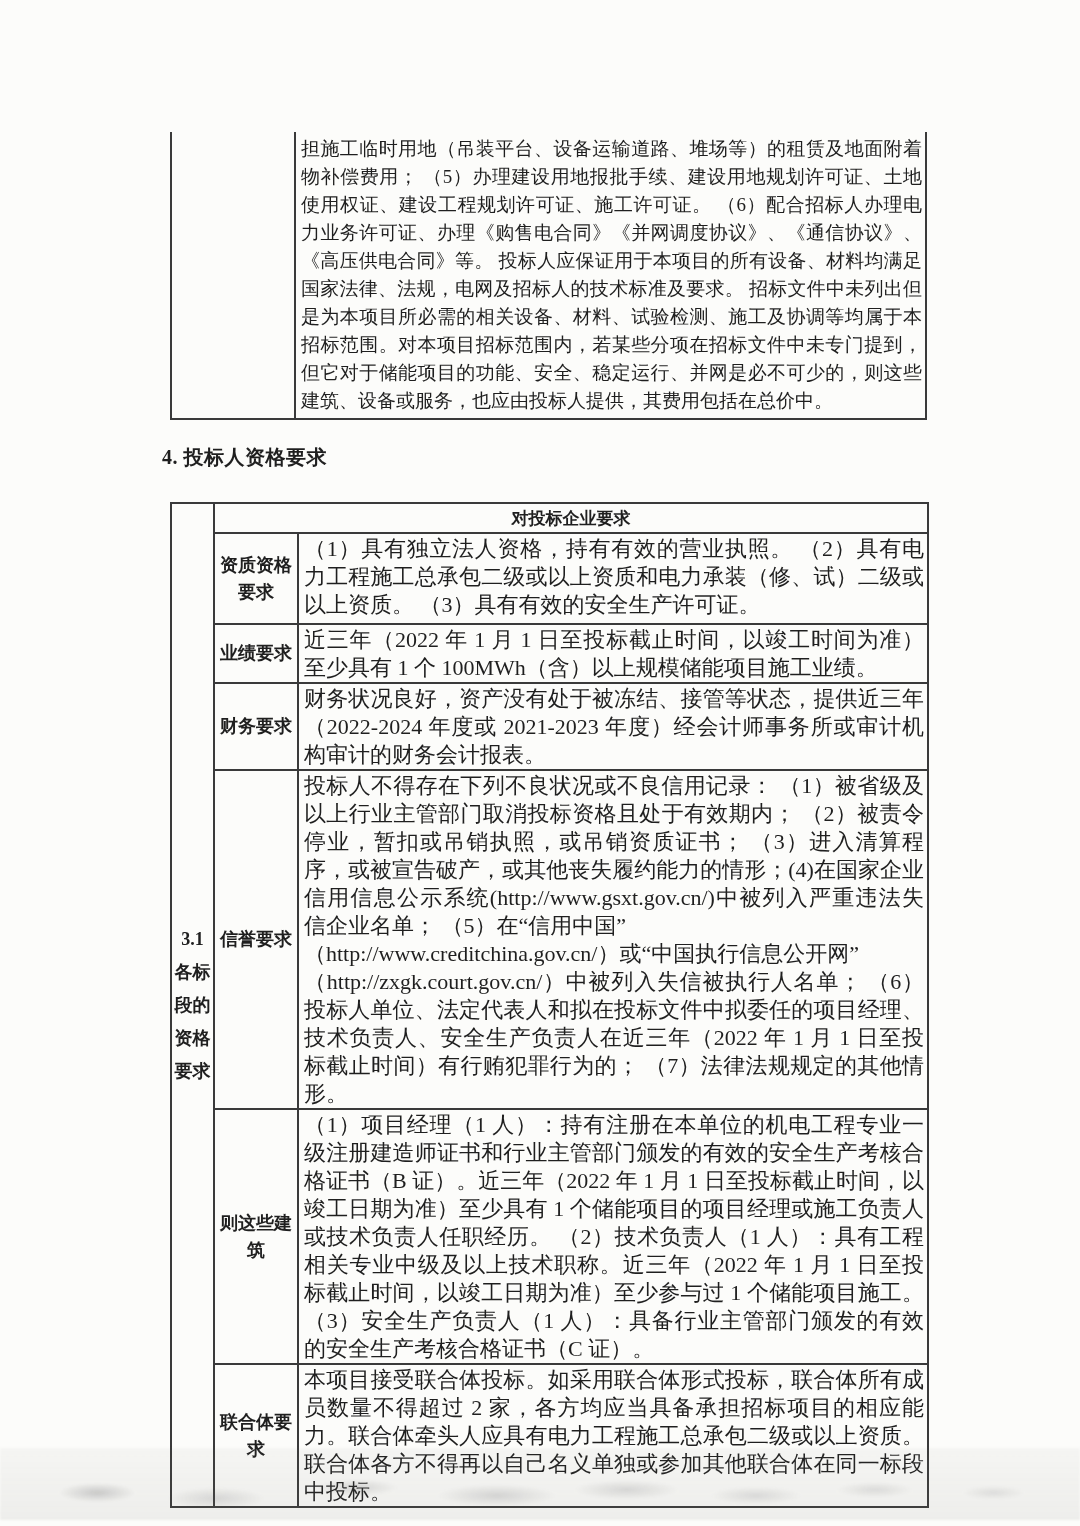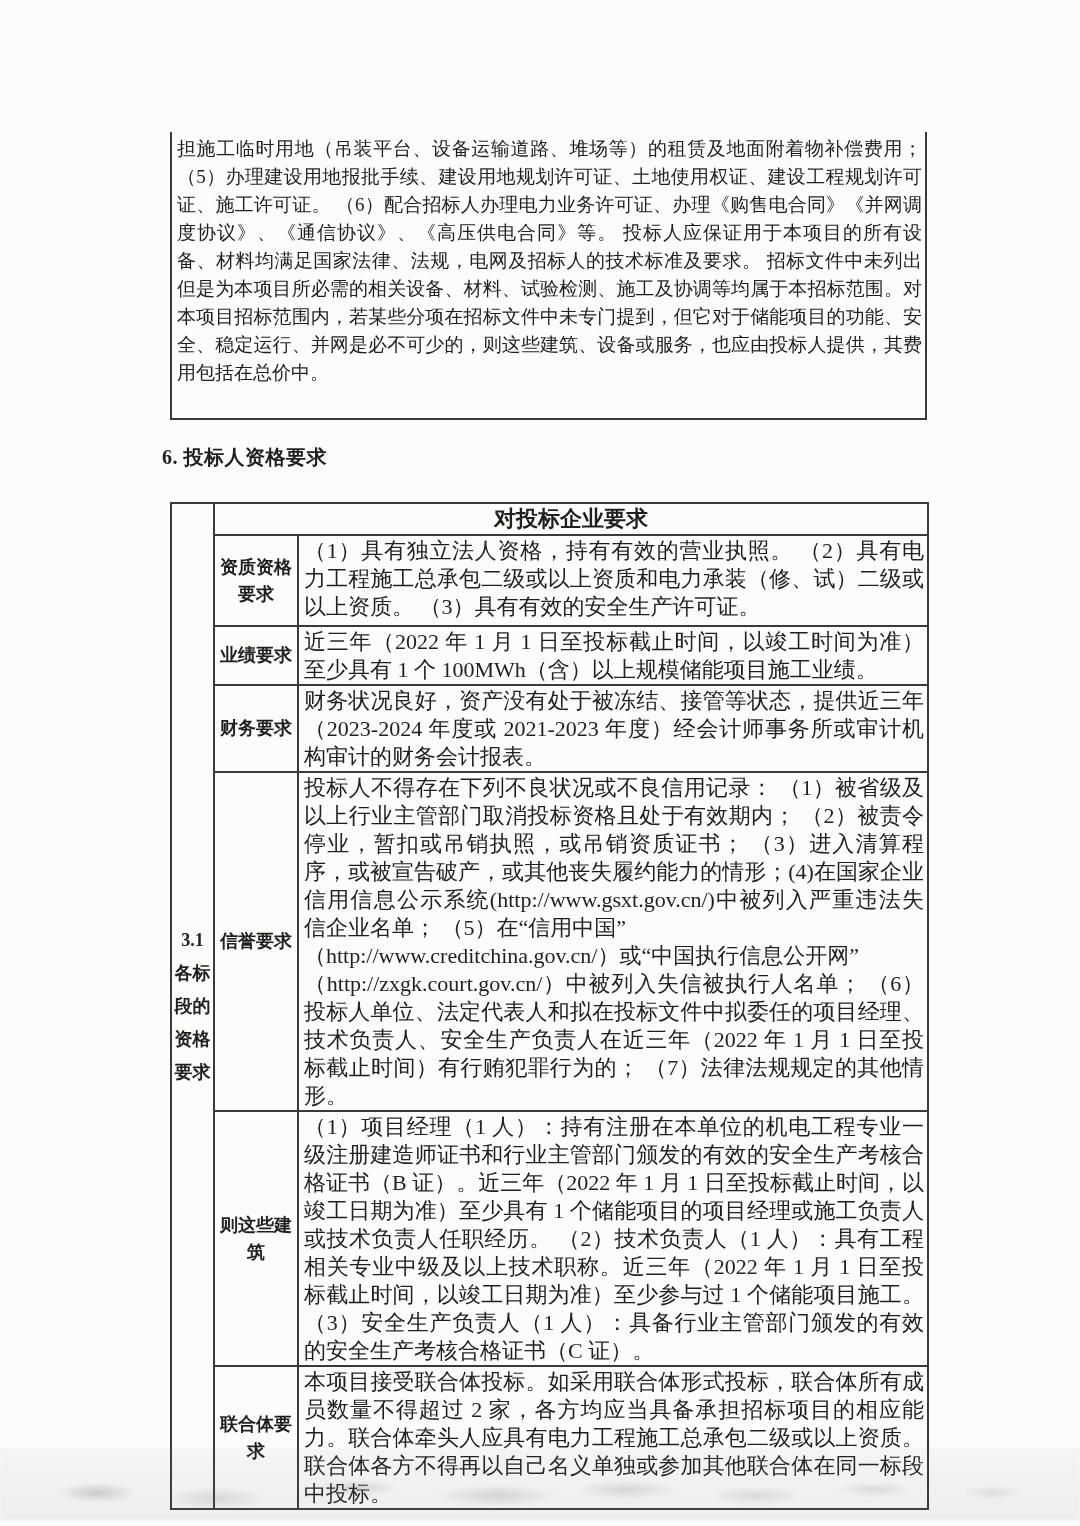--- a/index.html
+++ b/index.html
@@ -5,21 +5,21 @@
   html,body { margin:0; padding:0; background:#e9e9e7; }
   .page {
     position:relative; width:1080px; height:1526px; margin:0 auto;
     background:#fcfcfa; overflow:hidden;
     font-family:"Liberation Serif", serif; color:#1f1f1f;
   }
   
   .cont-table {
     position:absolute; left:170px; top:132px; width:757px; height:288px;
     border-left:2px solid #3a3a3a; border-right:2px solid #3a3a3a; border-bottom:2px solid #3a3a3a;
-    box-sizing:border-box; display:flex;flex-direction:column;
+    box-sizing:border-box; display:flex;
   }
   .cont-left { width:124px; border-right:2px solid #3a3a3a; box-sizing:border-box; }
   .cont-body {
     flex:1; padding:3px 3px 0 5px; box-sizing:border-box;
     font-size:19px; line-height:28px; text-align:justify; overflow:hidden;
     white-space:pre-line;
   }
   
   .heading {
     position:absolute; left:162px; top:444px;
@@ -32,21 +32,21 @@
   }
   .qual-table td {
     border:2px solid #3a3a3a; box-sizing:border-box; overflow:hidden;
   }
   td.col1 {
     width:43px; text-align:center; vertical-align:middle;
     font-weight:700; font-size:18px; line-height:33px; padding:12px 1px;
   }
   td.thead {
     height:30px; text-align:center; vertical-align:middle;
-    font-weight:700; font-size:22px; padding:0;
+    font-weight:700; font-size:17px; padding:0;
   }
   td.lbl {
     width:84px; text-align:center; vertical-align:middle;
     font-weight:700; font-size:18px; line-height:27px; padding:0 2px;
   }
   td.ct {
     width:630px; vertical-align:top;
     font-size:22px; line-height:28px; text-align:justify;
     padding:1px 3px 0 5px; white-space:pre-line;
   }
@@ -75,21 +75,21 @@
 </head>
 <body>
 
 <div class="page">
 
   <div class="cont-table">
     <div class="cont-left"></div>
     <div class="cont-body">担施工临时用地（吊装平台、设备运输道路、堆场等）的租赁及地面附着物补偿费用； （5）办理建设用地报批手续、建设用地规划许可证、土地使用权证、建设工程规划许可证、施工许可证。 （6）配合招标人办理电力业务许可证、办理《购售电合同》《并网调度协议》、《通信协议》、《高压供电合同》等。 投标人应保证用于本项目的所有设备、材料均满足国家法律、法规，电网及招标人的技术标准及要求。 招标文件中未列出但是为本项目所必需的相关设备、材料、试验检测、施工及协调等均属于本招标范围。对本项目招标范围内，若某些分项在招标文件中未专门提到，但它对于储能项目的功能、安全、稳定运行、并网是必不可少的，则这些建筑、设备或服务，也应由投标人提供，其费用包括在总价中。</div>
   </div>
 
-  <div class="heading">6. 投标人资格要求</div>
+  <div class="heading">4. 投标人资格要求</div>
 
   <table class="qual-table">
     <colgroup>
       <col style="width:43px">
         <col style="width:84px">
         <col style="width:630px">
     </colgroup>
     <tbody>
         <tr>
       <td class="col1" rowspan="7">3.1 各标段的资格要求</td>
@@ -98,21 +98,21 @@
     <tr class="rh1">
       <td class="lbl">资质资格要求</td>
       <td class="ct">（1）具有独立法人资格，持有有效的营业执照。 （2）具有电力工程施工总承包二级或以上资质和电力承装（修、试）二级或以上资质。 （3）具有有效的安全生产许可证。</td>
     </tr>
     <tr class="rh2">
       <td class="lbl">业绩要求</td>
       <td class="ct">近三年（2022 年 1 月 1 日至投标截止时间，以竣工时间为准）至少具有 1 个 100MWh（含）以上规模储能项目施工业绩。</td>
     </tr>
     <tr class="rh3">
       <td class="lbl">财务要求</td>
-      <td class="ct">财务状况良好，资产没有处于被冻结、接管等状态，提供近三年（2023-2024 年度或 2021-2023 年度）经会计师事务所或审计机构审计的财务会计报表。</td>
+      <td class="ct">财务状况良好，资产没有处于被冻结、接管等状态，提供近三年（2022-2024 年度或 2021-2023 年度）经会计师事务所或审计机构审计的财务会计报表。</td>
     </tr>
     <tr class="rh4">
       <td class="lbl">信誉要求</td>
       <td class="ct">投标人不得存在下列不良状况或不良信用记录： （1）被省级及以上行业主管部门取消投标资格且处于有效期内； （2）被责令停业，暂扣或吊销执照，或吊销资质证书； （3）进入清算程序，或被宣告破产，或其他丧失履约能力的情形；(4)在国家企业信用信息公示系统(http://www.gsxt.gov.cn/)中被列入严重违法失信企业名单； （5）在“信用中国”
 （http://www.creditchina.gov.cn/）或“中国执行信息公开网”
 （http://zxgk.court.gov.cn/）中被列入失信被执行人名单； （6）投标人单位、法定代表人和拟在投标文件中拟委任的项目经理、技术负责人、安全生产负责人在近三年（2022 年 1 月 1 日至投标截止时间）有行贿犯罪行为的； （7）法律法规规定的其他情形。</td>
     </tr>
     <tr class="rh5">
       <td class="lbl">则这些建筑</td>
       <td class="ct">（1）项目经理（1 人）：持有注册在本单位的机电工程专业一级注册建造师证书和行业主管部门颁发的有效的安全生产考核合格证书（B 证）。近三年（2022 年 1 月 1 日至投标截止时间，以竣工日期为准）至少具有 1 个储能项目的项目经理或施工负责人或技术负责人任职经历。 （2）技术负责人（1 人）：具有工程相关专业中级及以上技术职称。近三年（2022 年 1 月 1 日至投标截止时间，以竣工日期为准）至少参与过 1 个储能项目施工。 （3）安全生产负责人（1 人）：具备行业主管部门颁发的有效的安全生产考核合格证书（C 证）。</td>

